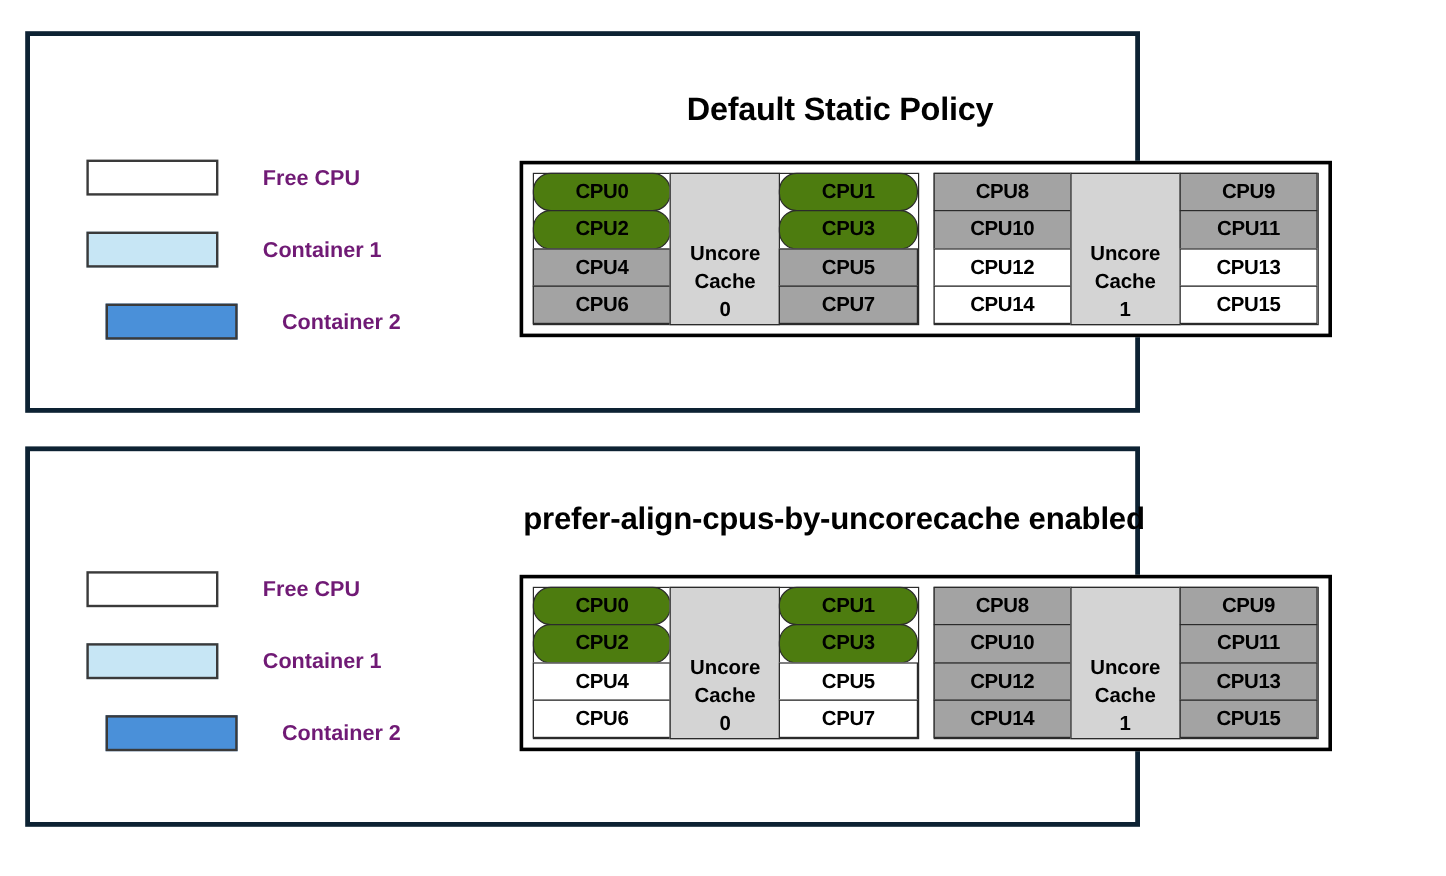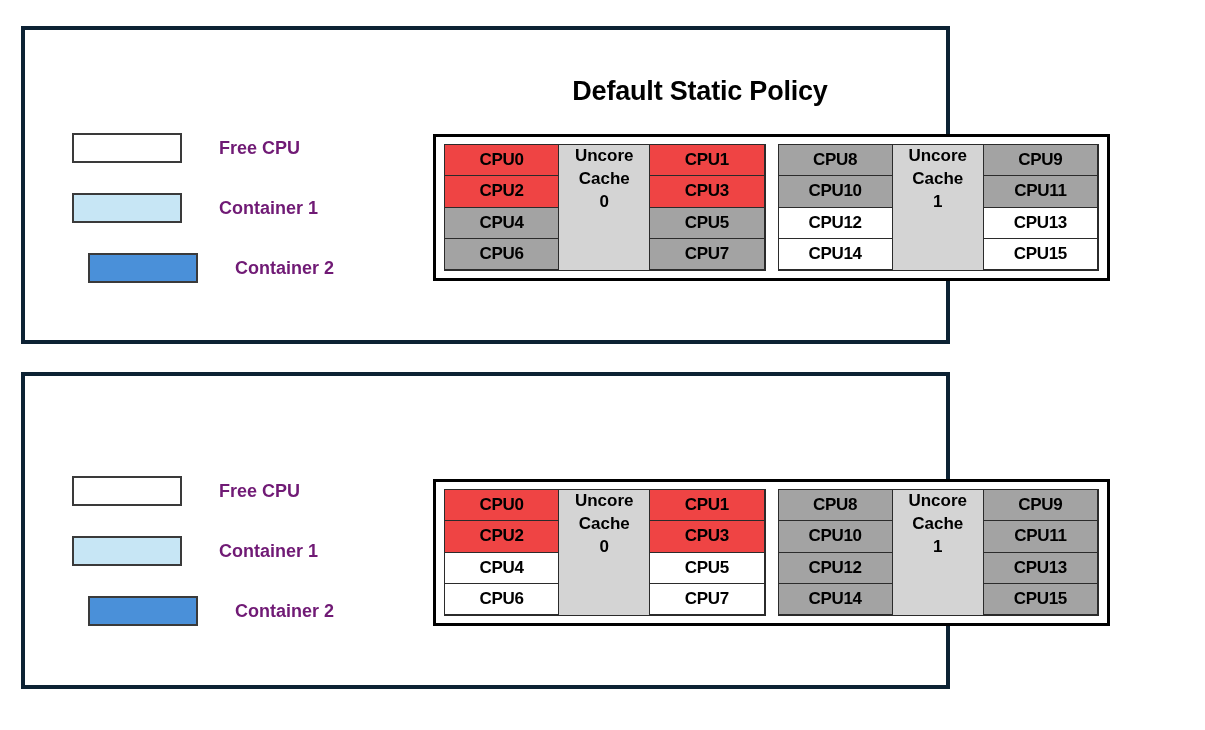--- a/index.html
+++ b/index.html
@@ -112,34 +112,34 @@
     justify-content: center;
     font-size: 17px;
     font-weight: bold;
     color: #000000;
     border: 1px solid #2b2b2b;
     box-sizing: border-box;
     margin: -1px 0 0 -1px;
     letter-spacing: -0.3px;
   }
   .cpu-cell.free      { background: #ffffff; }
-  .cpu-cell.container1{ background: #ef4444; }
+  .cpu-cell.container1{ background: #4d7c0f; border-radius: 15px; }
   .cpu-cell.container2{ background: #a3a3a3; }
 
   .cache-cell {
     flex: 0 0 auto;
     width: 92px;
     background: #d4d4d4;
     border: 1px solid #2b2b2b;
     box-sizing: border-box;
     margin: -1px 0 -1px -1px;
     display: flex;
     flex-direction: column;
     align-items: center;
-    justify-content: flex-start;
+    justify-content: flex-end;
     font-size: 17px;
     font-weight: bold;
     color: #000000;
     line-height: 1.35;
     text-align: center;
   }
 </style>
 </head>
 <body>
 
@@ -200,20 +200,21 @@
         <div class="cpu-cell container2">CPU11</div>
         <div class="cpu-cell free">CPU13</div>
         <div class="cpu-cell free">CPU15</div>
       </div>
     </div>
 
   </div>
 </section>
 
 <section class="panel" id="panel-2">
+  <div class="panel-title">prefer-align-cpus-by-uncorecache enabled</div>
 
   <div class="legend">
     <div class="legend-row">
       <span class="legend-swatch" style="background:#ffffff"></span>
       <span class="legend-label">Free CPU</span>
     </div>
     <div class="legend-row">
       <span class="legend-swatch" style="background:#c7e6f5"></span>
       <span class="legend-label">Container 1</span>
     </div>

